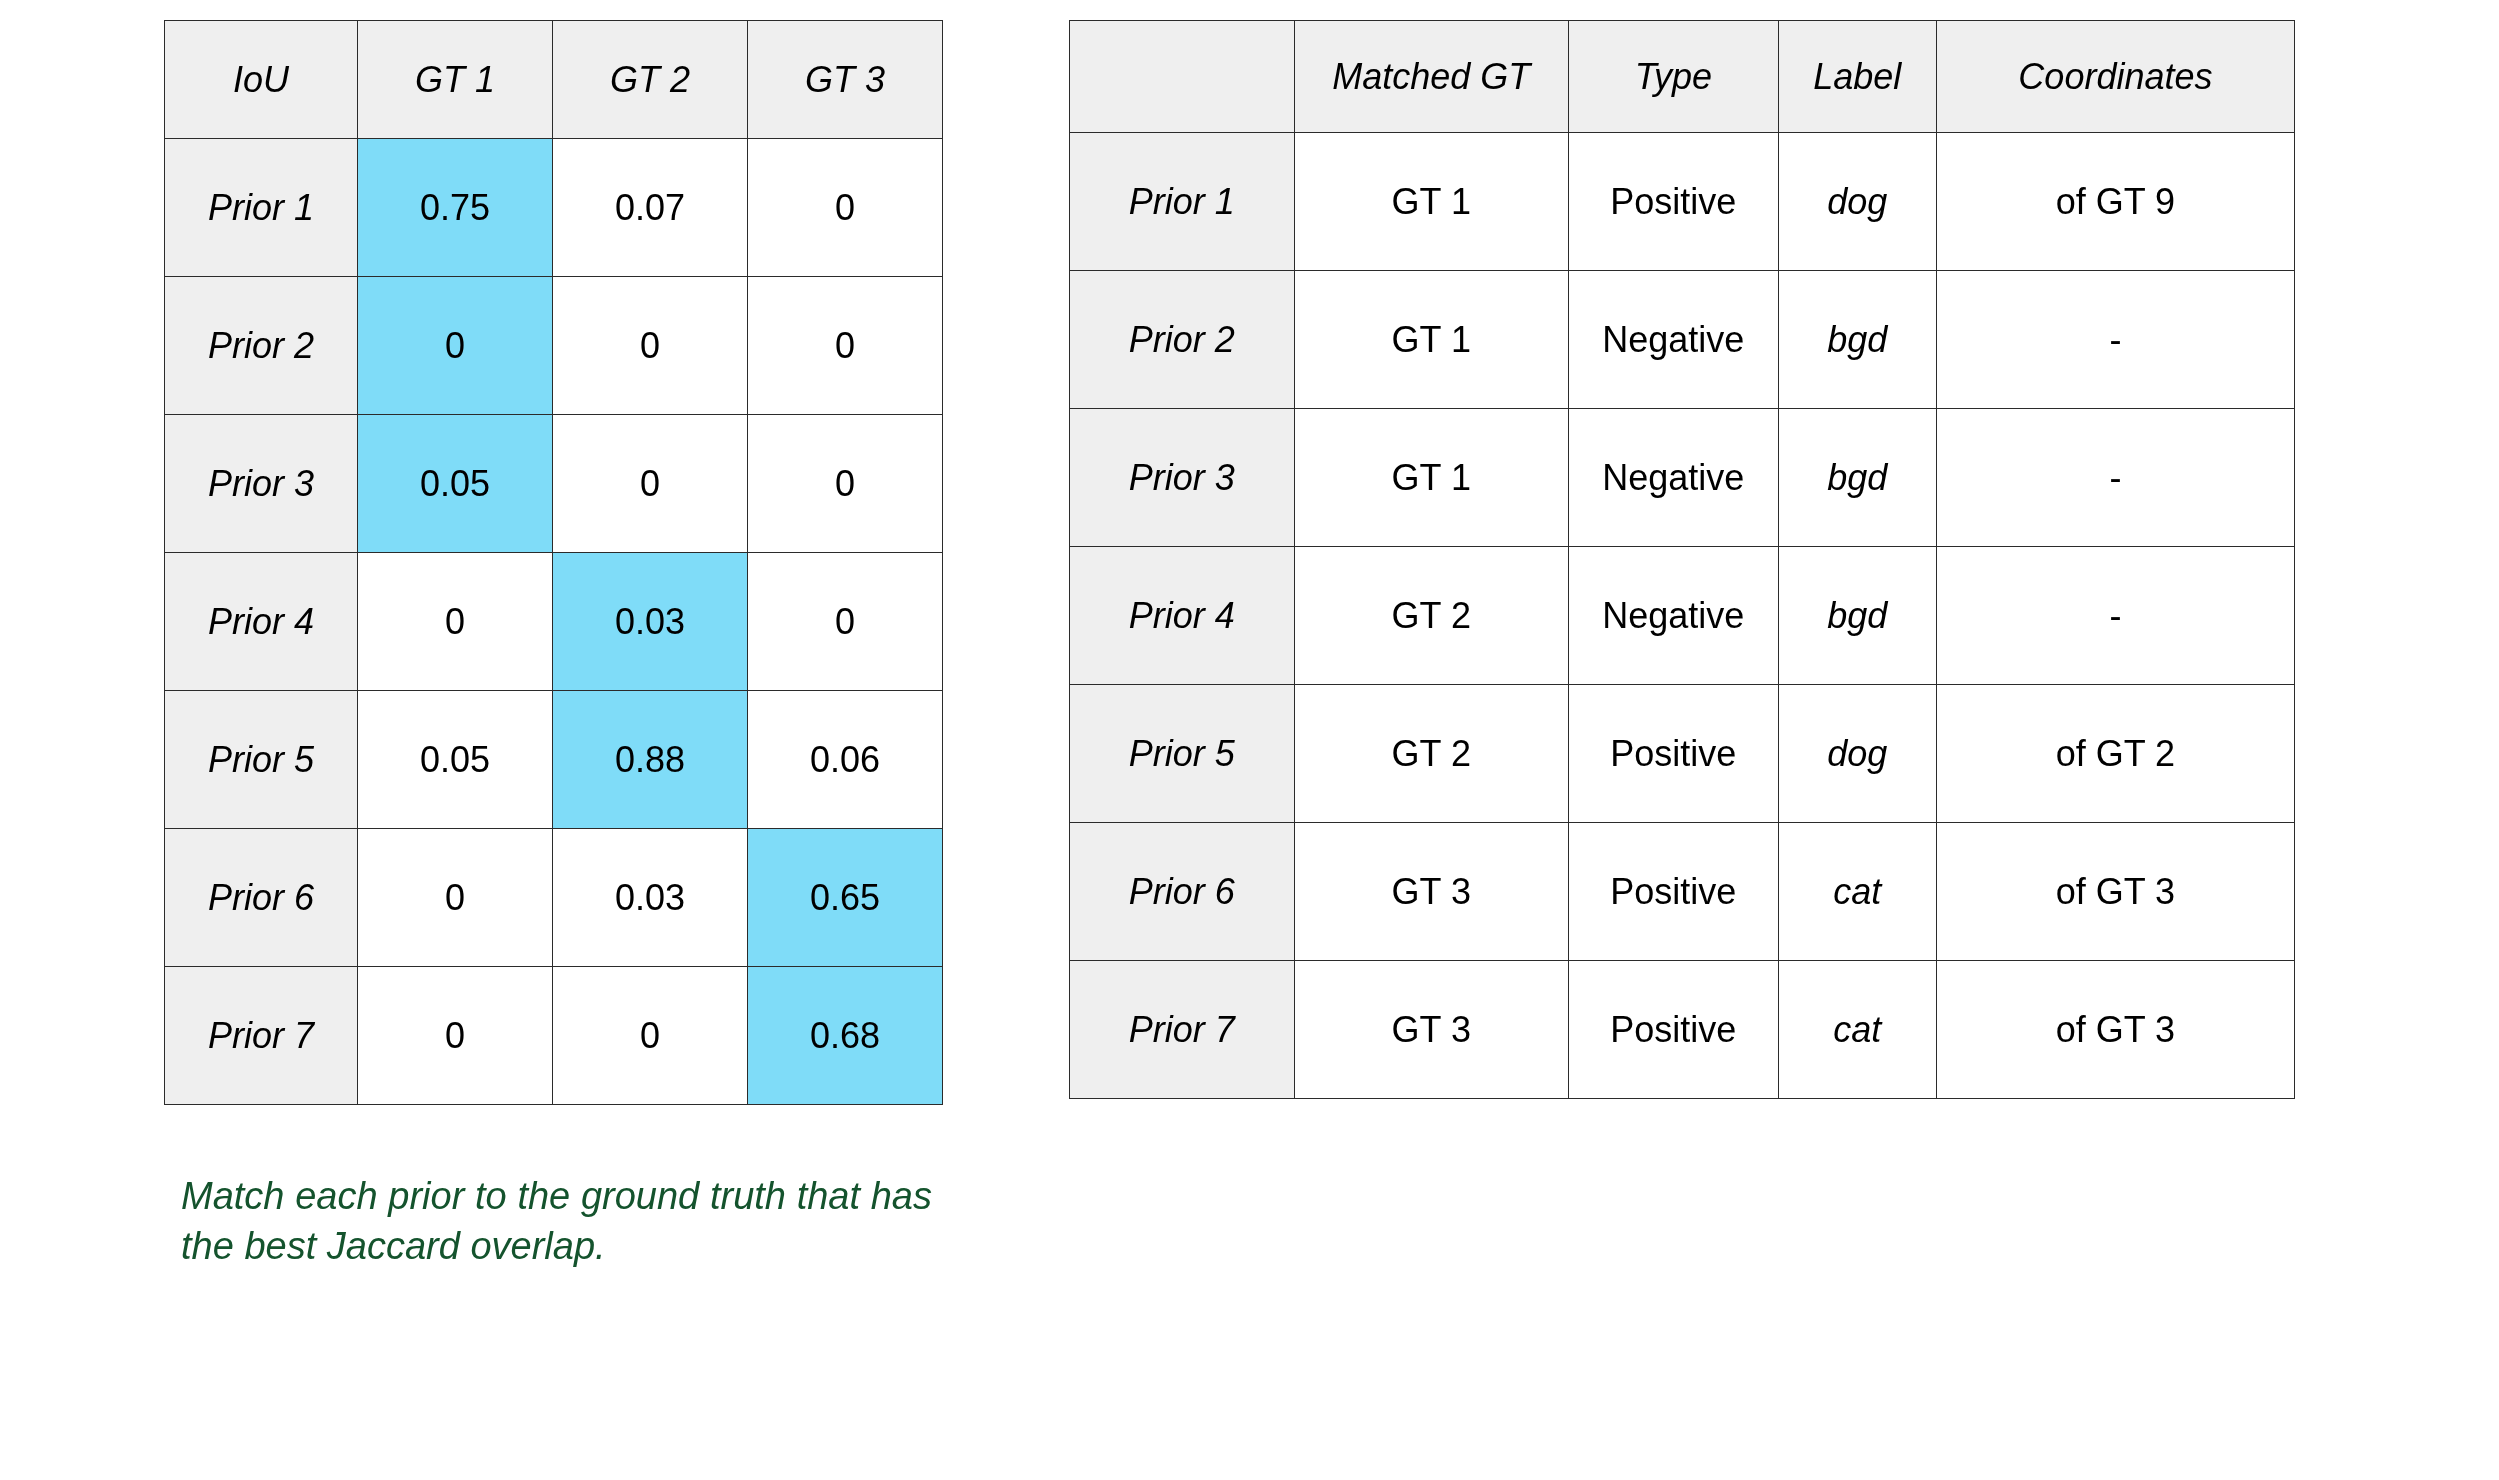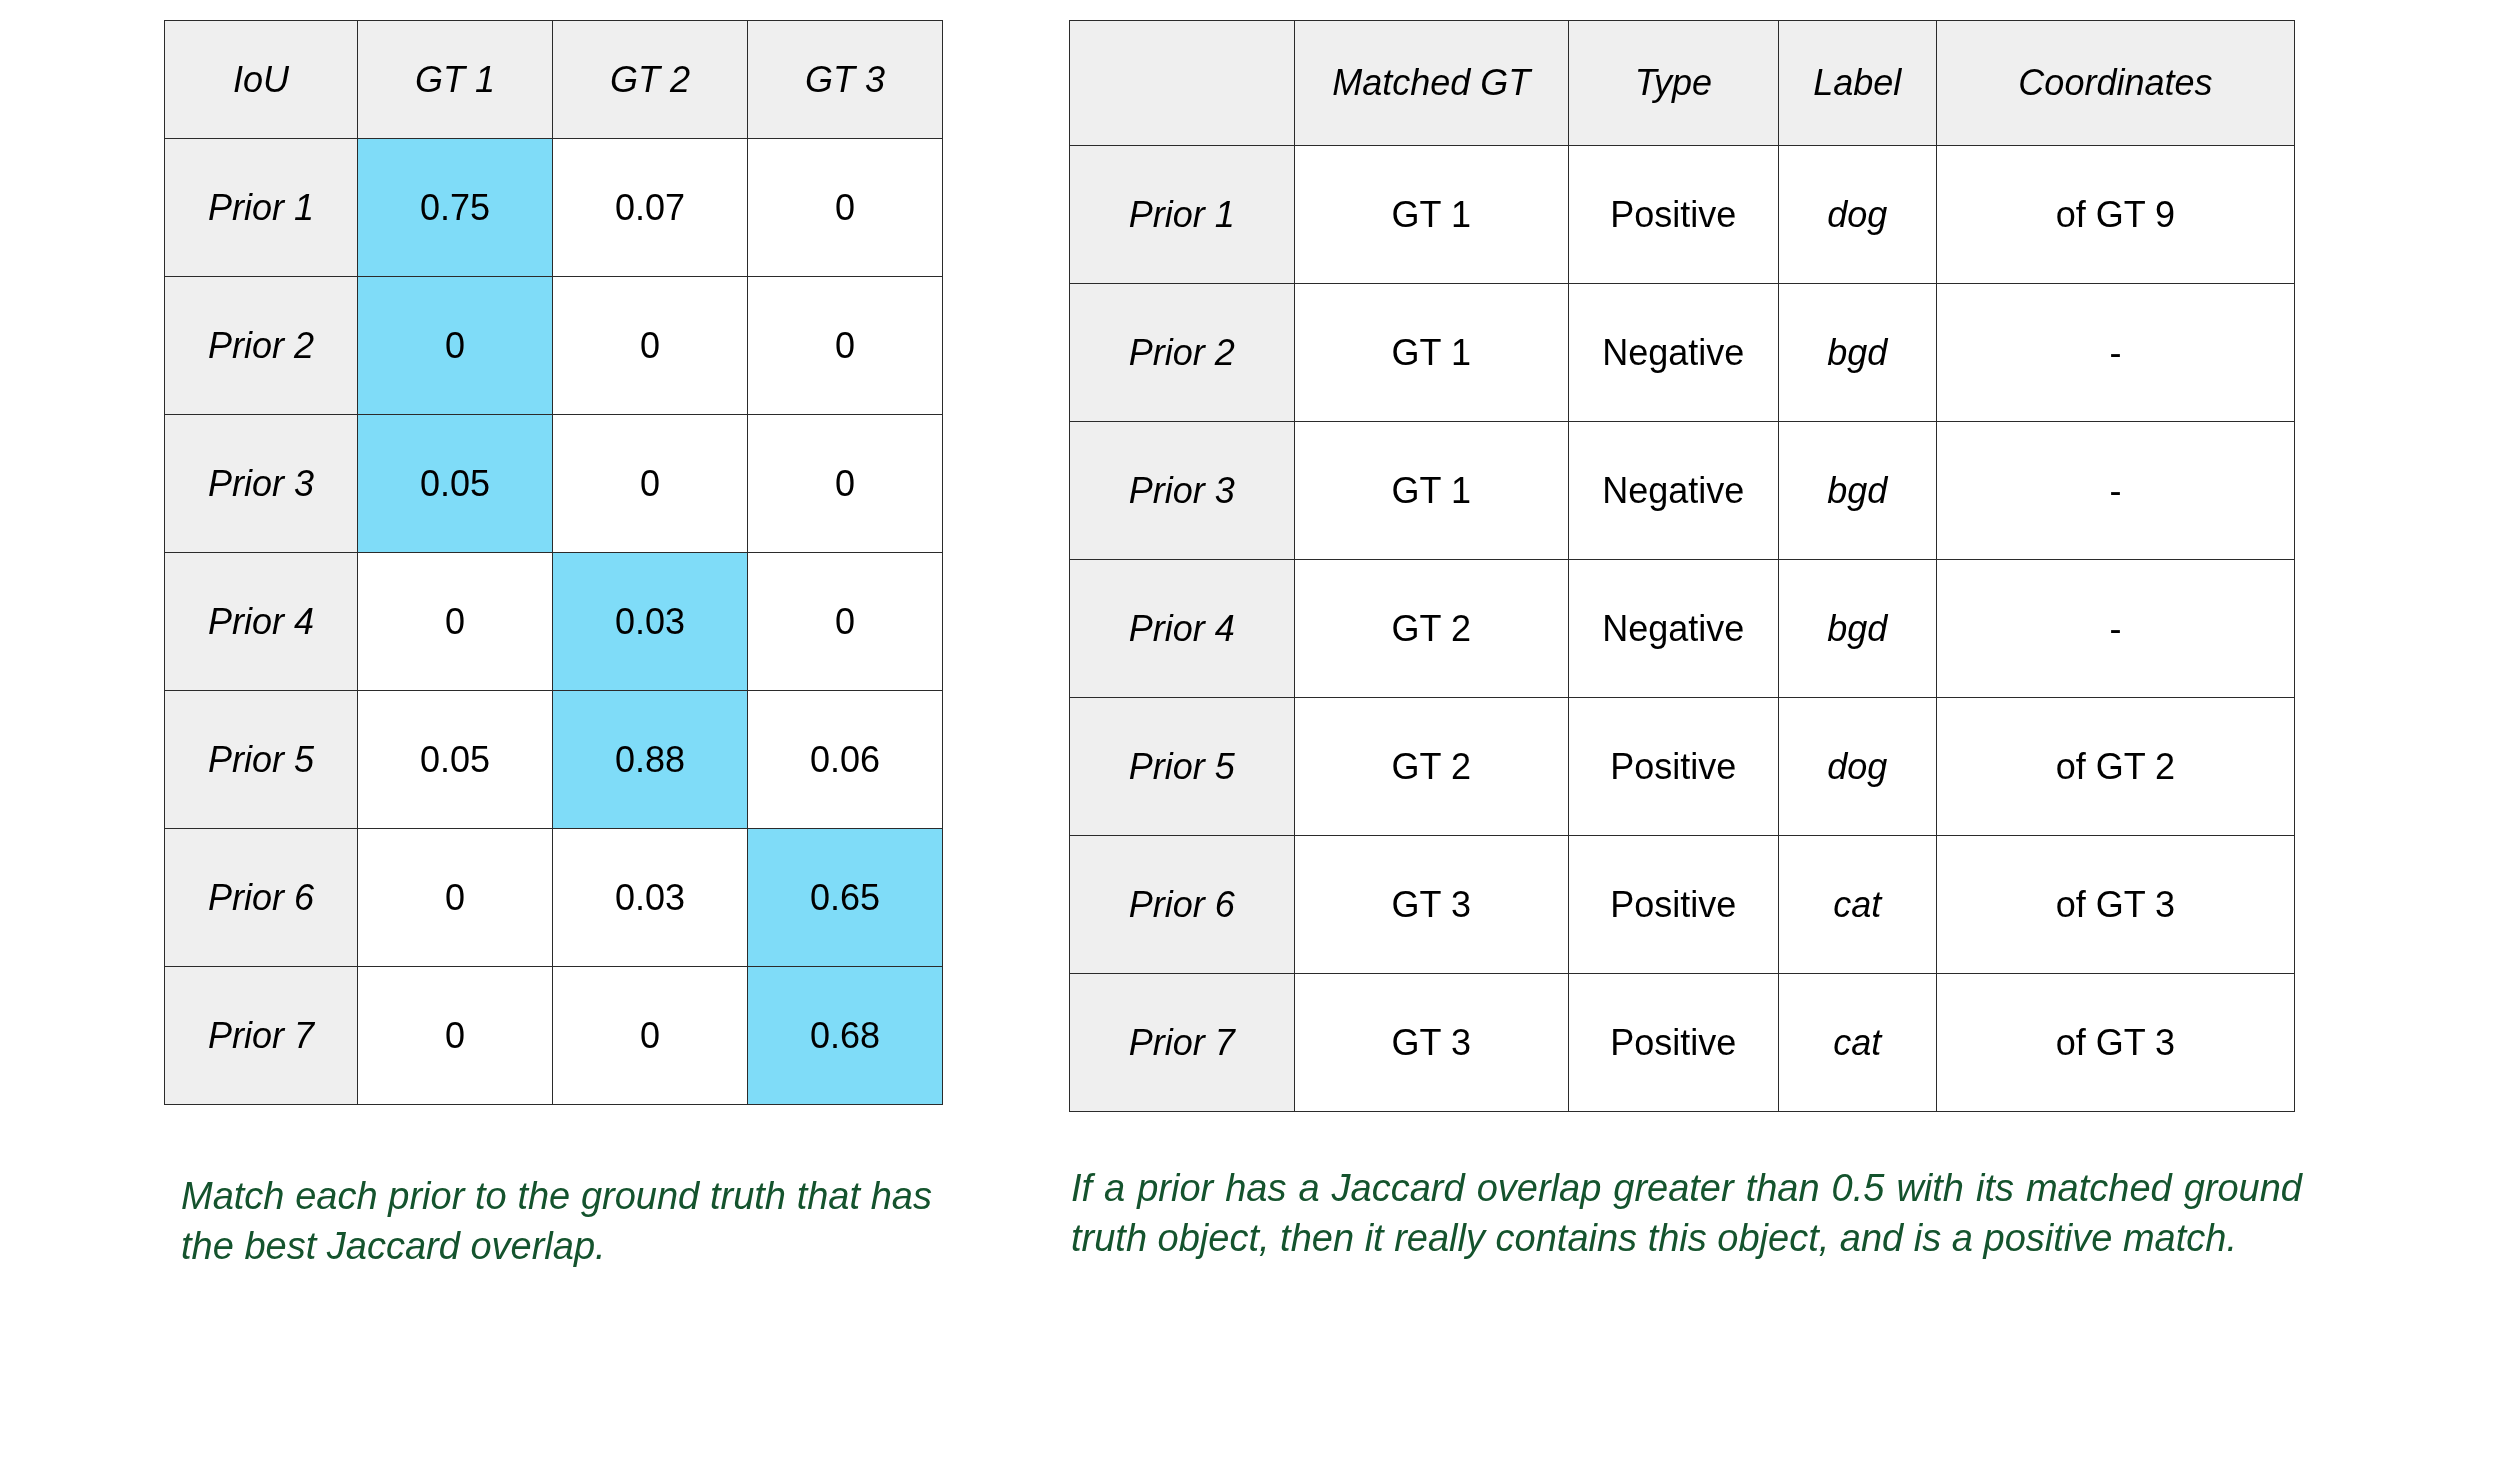--- a/index.html
+++ b/index.html
@@ -68,21 +68,21 @@
     left: 1069px;
     top: 20px;
     width: 1226px;
   }
   #match-table col.m0 { width: 91px; }
   #match-table col.m1 { width: 111px; }
   #match-table col.m2 { width: 85px; }
   #match-table col.m3 { width: 64px; }
   #match-table col.m4 { width: 145px; }
   #match-table tr { height: 138px; }
-  #match-table tr.head { height: 125px; }
+  #match-table tr.head { height: 112px; }
 
   
   .caption {
     position: absolute;
     font-style: italic;
     font-size: 38px;
     line-height: 1.32;
     text-align: justify;
     text-justify: inter-word;
     color: #14532d;
@@ -236,15 +236,14 @@
         <td class="datacell">of GT 3</td>
       </tr>
     </tbody>
 </table>
 
 <div class="caption" id="caption-left">
   <p>Match each prior to the ground truth that has the best Jaccard overlap.</p>
 </div>
 
 <div class="caption" id="caption-right">
-  <p>If a prior has a Jaccard overlap greater than 0.5 with its matched ground truth object, then it really contains this object, and is a positive match.</p>
 </div>
 
 
 </body></html>

